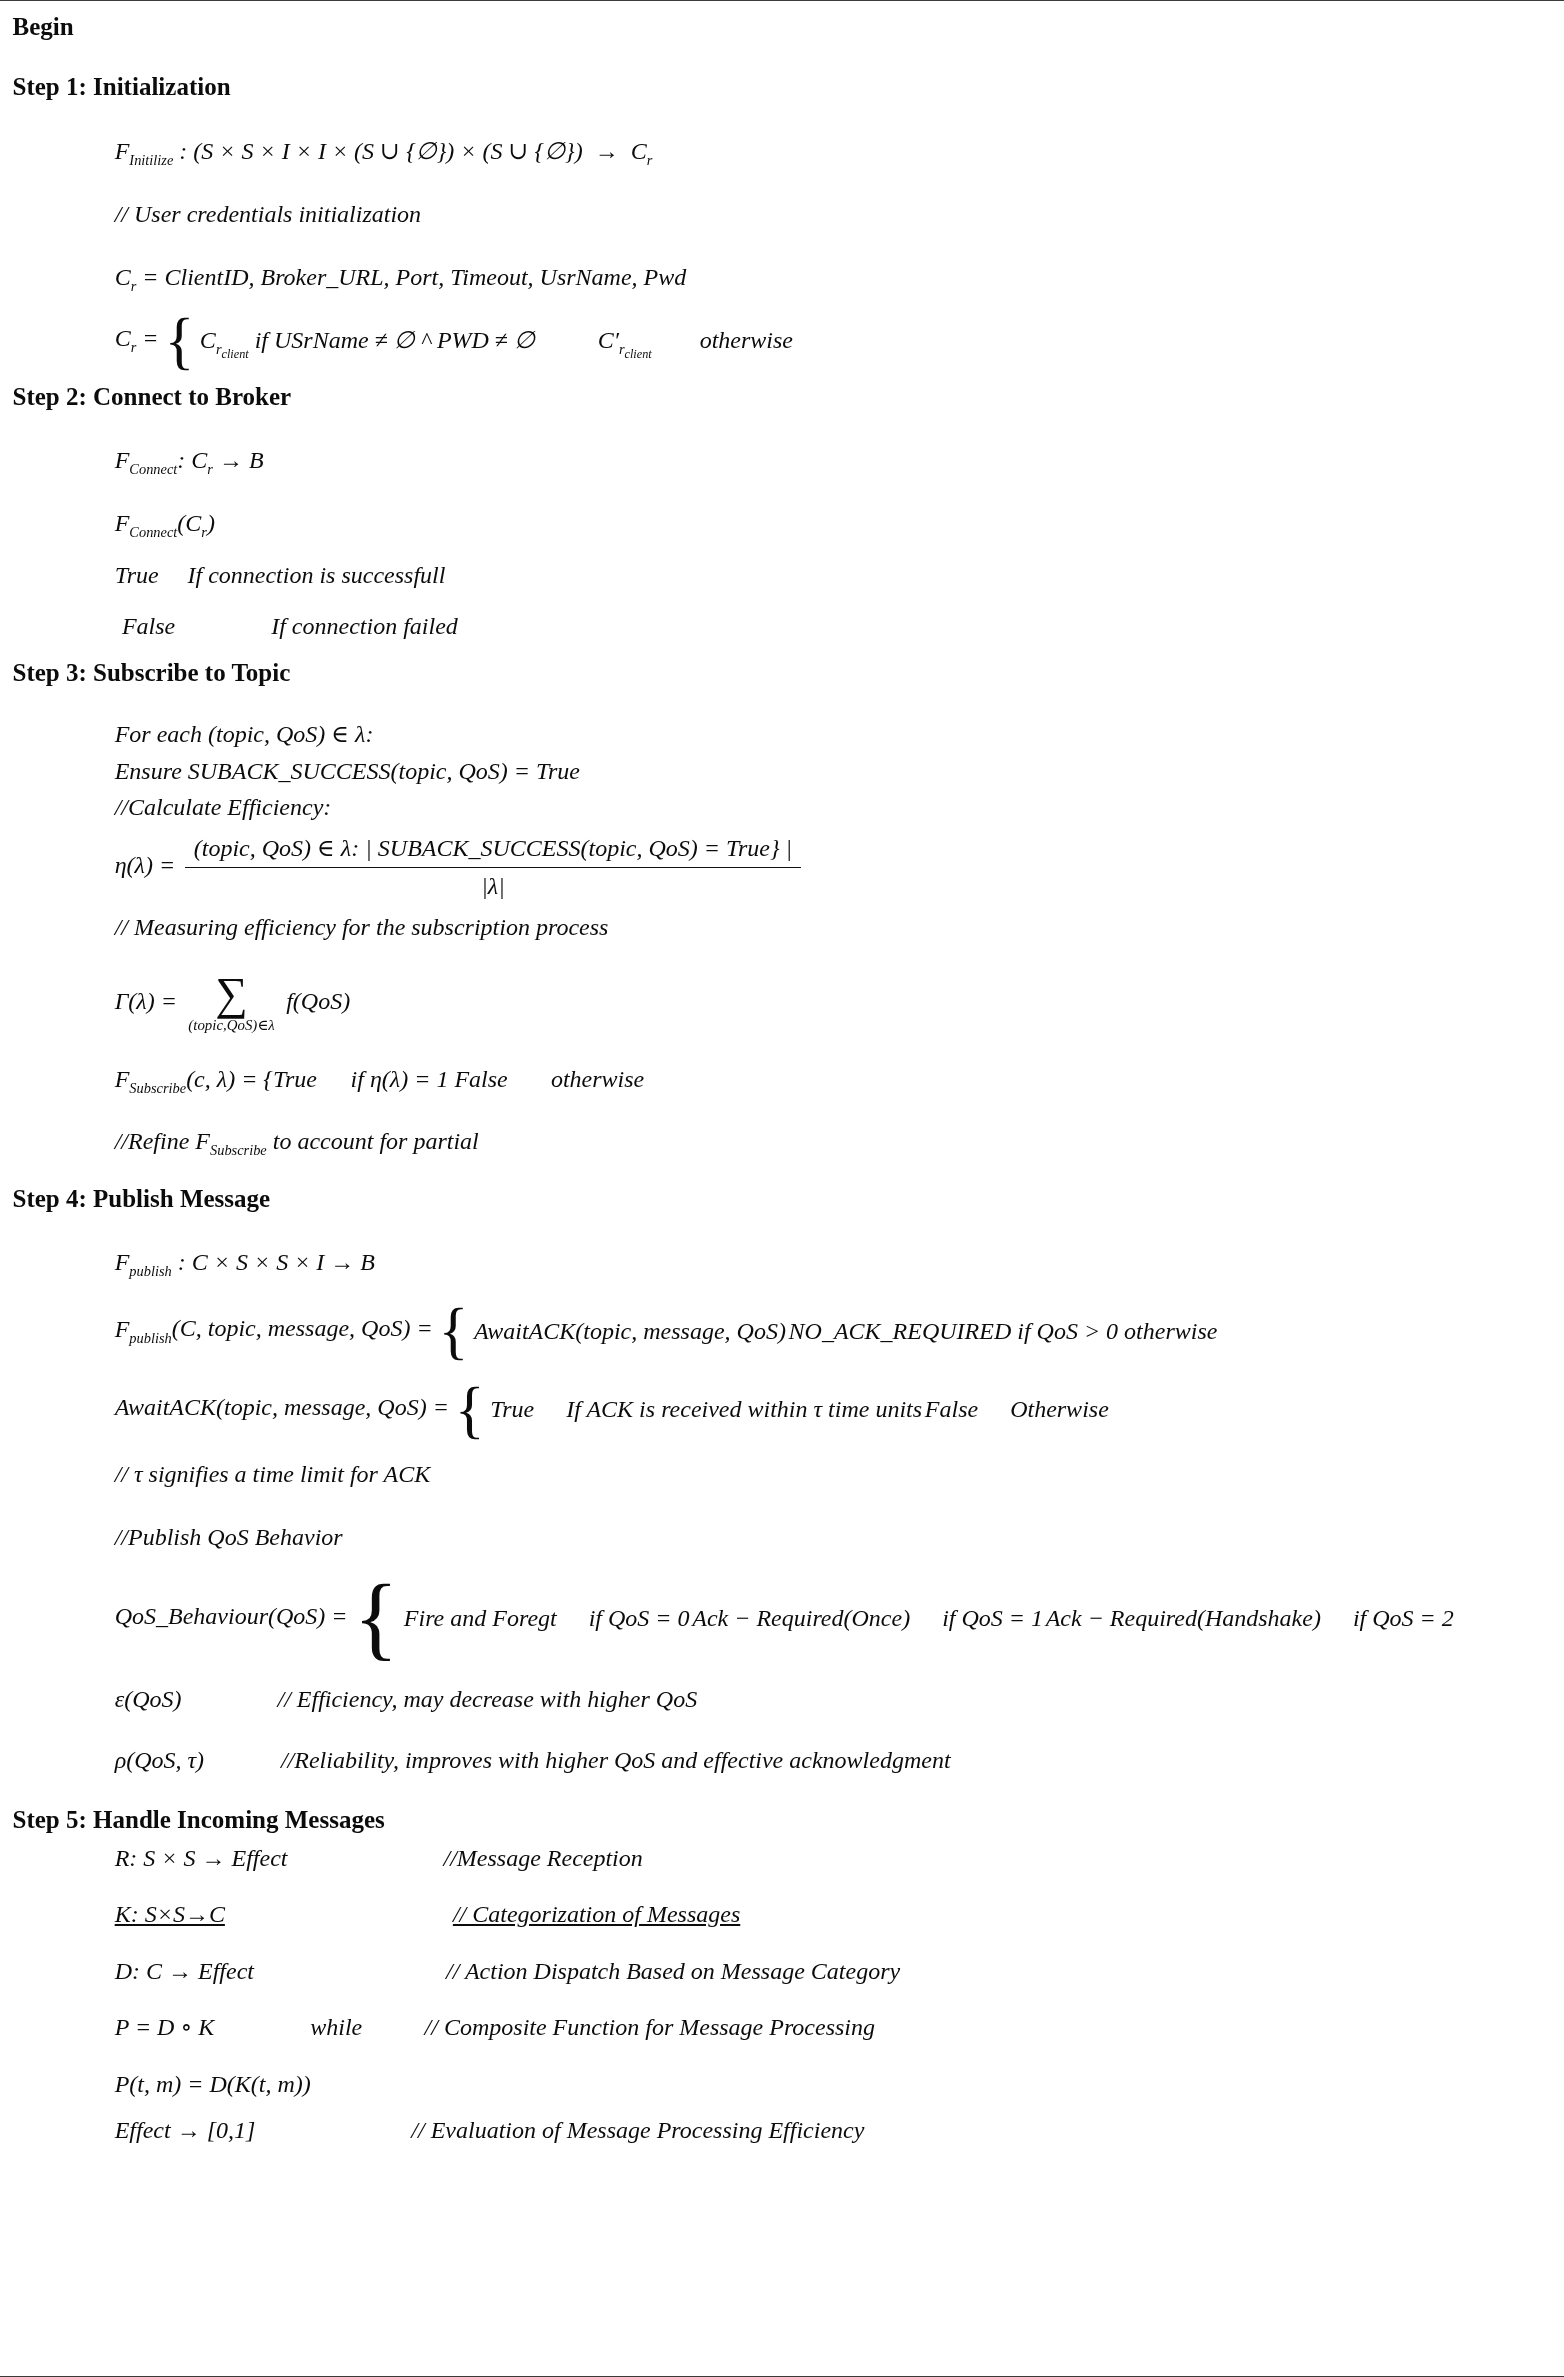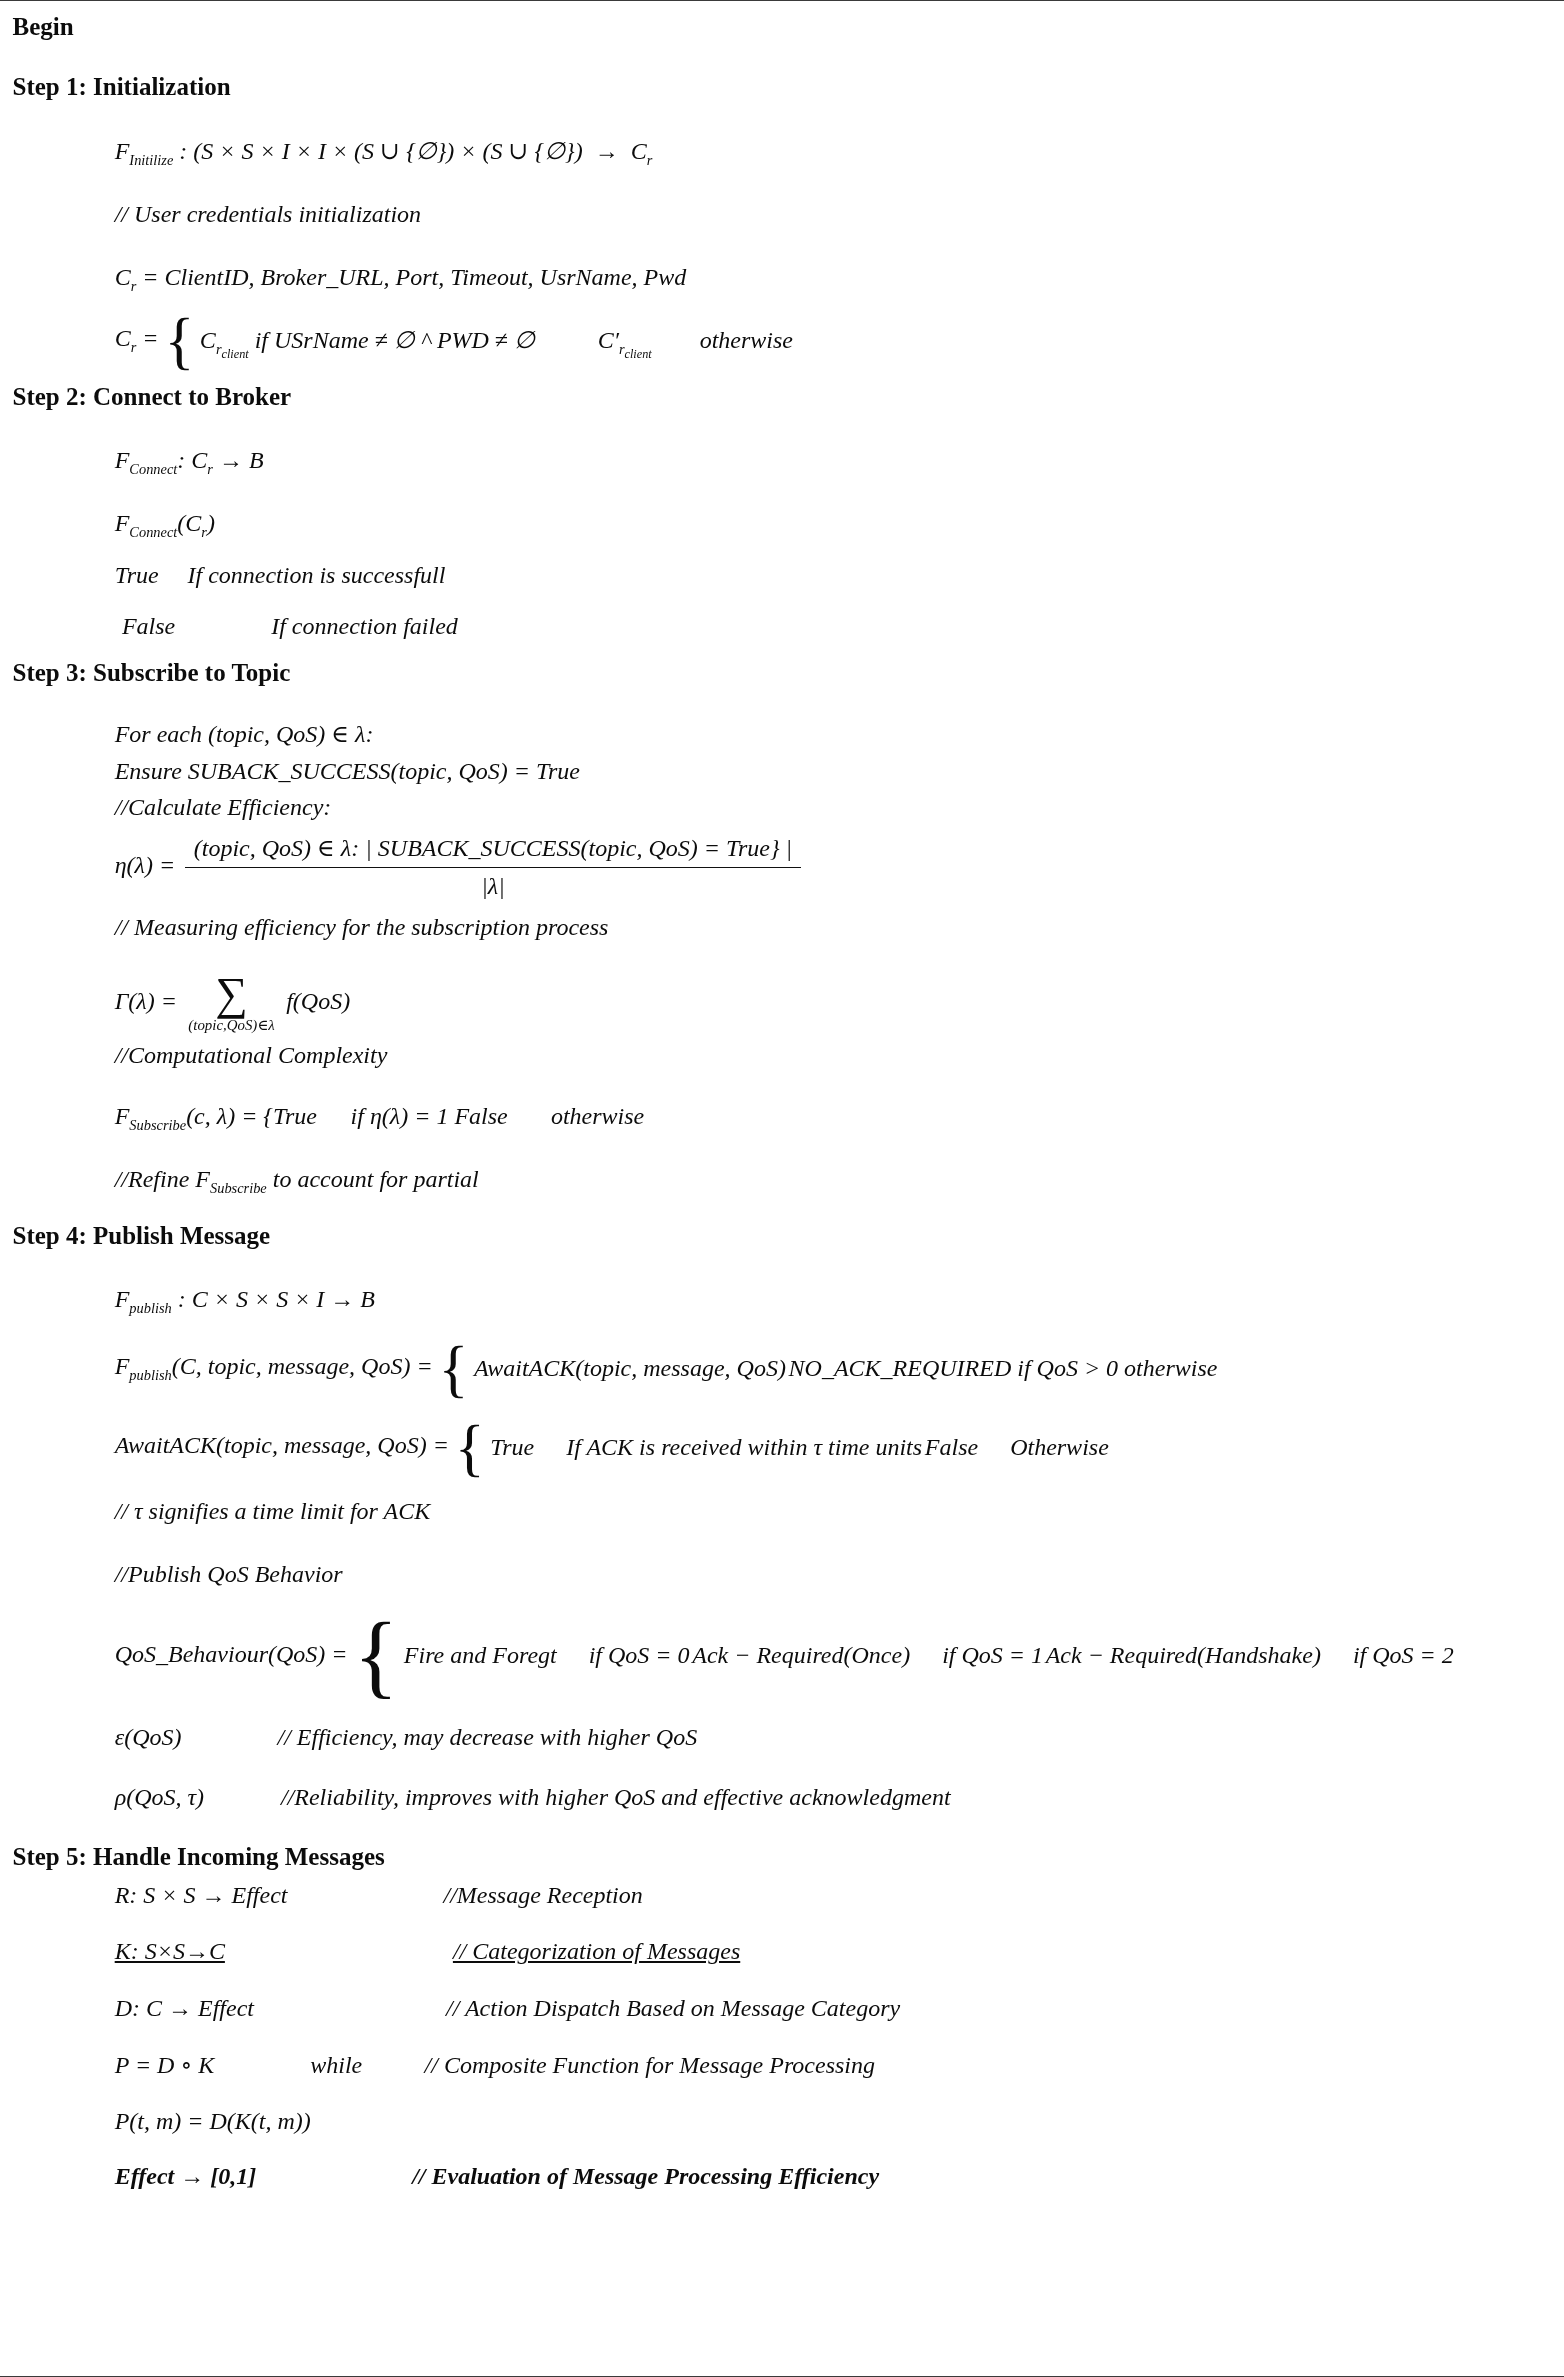--- a/index.html
+++ b/index.html
@@ -100,21 +100,20 @@
       <div class="heading" style="margin-top: 12.5px;">Step 3: Subscribe to Topic</div>
       <div class="line" style="margin-top: 29px;"><span class="tk">For each (topic, QoS) ∈ λ:</span></div>
       <div class="line" style="margin-top: 2.7px;"><span class="tk">Ensure SUBACK_SUCCESS(topic, QoS) = True</span></div>
       <div class="line" style="margin-top: 2.7px;"><span class="tk">//Calculate Efficiency:</span></div>
       <div class="line" style="margin-top: 7.2px;"><span class="tk">η(λ) = </span><span class="frac"><span class="num"><span class="tk">(topic, QoS) ∈ λ: | SUBACK_SUCCESS(topic, QoS) = True} |</span></span><span class="den"><span class="tk">|λ|</span></span></span></div>
       <div class="line" style="margin-top: 7.2px;"><span class="tk">// Measuring efficiency for the subscription process</span></div>
       <div class="line" style="margin-top: 27px;"><span class="tk">Γ(λ) = </span><span class="sum">
           <span class="sigma">∑</span>
           <span class="under">(topic,QoS)∈λ</span>
         </span><span class="tk"> f(QoS)</span></div>
-      <div class="line" style="margin-top: 3.6px;"><span class="tk">//Computational Complexity</span></div>
       <div class="line" style="margin-top: 27px;"><span class="tk">F<sub>Subscribe</sub></span><span class="tk">(c, λ) = {True</span><span class="sp" style="width: 1.4em;"></span><span class="tk">if η(λ) = 1 False</span><span class="sp" style="width: 1.8em;"></span><span class="tk">otherwise</span></div>
       <div class="line" style="margin-top: 29px;"><span class="tk">//Refine </span><span class="tk">F<sub>Subscribe</sub></span><span class="tk"> to account for partial</span></div>
       <div class="heading" style="margin-top: 23px;">Step 4: Publish Message</div>
       <div class="line" style="margin-top: 30px;"><span class="tk">F<sub>publish</sub></span><span class="tk"> : C × S × S × I → B</span></div>
       <div class="line" style="margin-top: 27px;"><span class="tk">F<sub>publish</sub></span><span class="tk">(C, topic, message, QoS) = </span><span class="cases">
           <span class="brace" style="font-size: 2.6em;">{</span>
           <span class="rows">
             <span class="crow single">
               <span class="cell"><span class="tk">AwaitACK(topic, message, QoS)</span></span>
             </span>
@@ -156,16 +155,16 @@
           </span>
         </span></div>
       <div class="line" style="margin-top: 27px;"><span class="tk">ε(QoS)</span><span class="sp" style="width: 4em;"></span><span class="tk">// Efficiency, may decrease with higher QoS</span></div>
       <div class="line" style="margin-top: 27px;"><span class="tk">ρ(QoS, τ)</span><span class="sp" style="width: 3.2em;"></span><span class="tk">//Reliability, improves with higher QoS and effective acknowledgment</span></div>
       <div class="heading" style="margin-top: 25px;">Step 5: Handle Incoming Messages</div>
       <div class="line" style="margin-top: 5.4px;"><span class="tk">R: S × S → Effect</span><span class="sp" style="width: 6.5em;"></span><span class="tk">//Message Reception</span></div>
       <div class="line" style="margin-top: 23px; text-decoration: underline;"><span class="tk">K: S×S→C</span><span class="sp" style="width: 9.5em;"></span><span class="tk">// Categorization of Messages</span></div>
       <div class="line" style="margin-top: 23px;"><span class="tk">D: C → Effect</span><span class="sp" style="width: 8em;"></span><span class="tk">// Action Dispatch Based on Message Category</span></div>
       <div class="line" style="margin-top: 23px;"><span class="tk">P = D ∘ K</span><span class="sp" style="width: 4em;"></span><span class="tk">while</span><span class="sp" style="width: 2.6em;"></span><span class="tk">// Composite Function for Message Processing</span></div>
       <div class="line" style="margin-top: 23px;"><span class="tk">P(t, m) = D(K(t, m))</span></div>
-      <div class="line" style="margin-top: 21px; font-weight: bold;"><span class="tk">Effect → [0,1]</span><span class="sp" style="width: 6.5em;"></span><span class="tk">// Evaluation of Message Processing Efficiency</span></div>
+      <div class="line" style="margin-top: 12px;"><span class="tk">Effect → [0,1]</span><span class="sp" style="width: 6.5em;"></span><span class="tk">// Evaluation of Message Processing Efficiency</span></div>
     </div>
 </div>
 
 
 </body></html>

